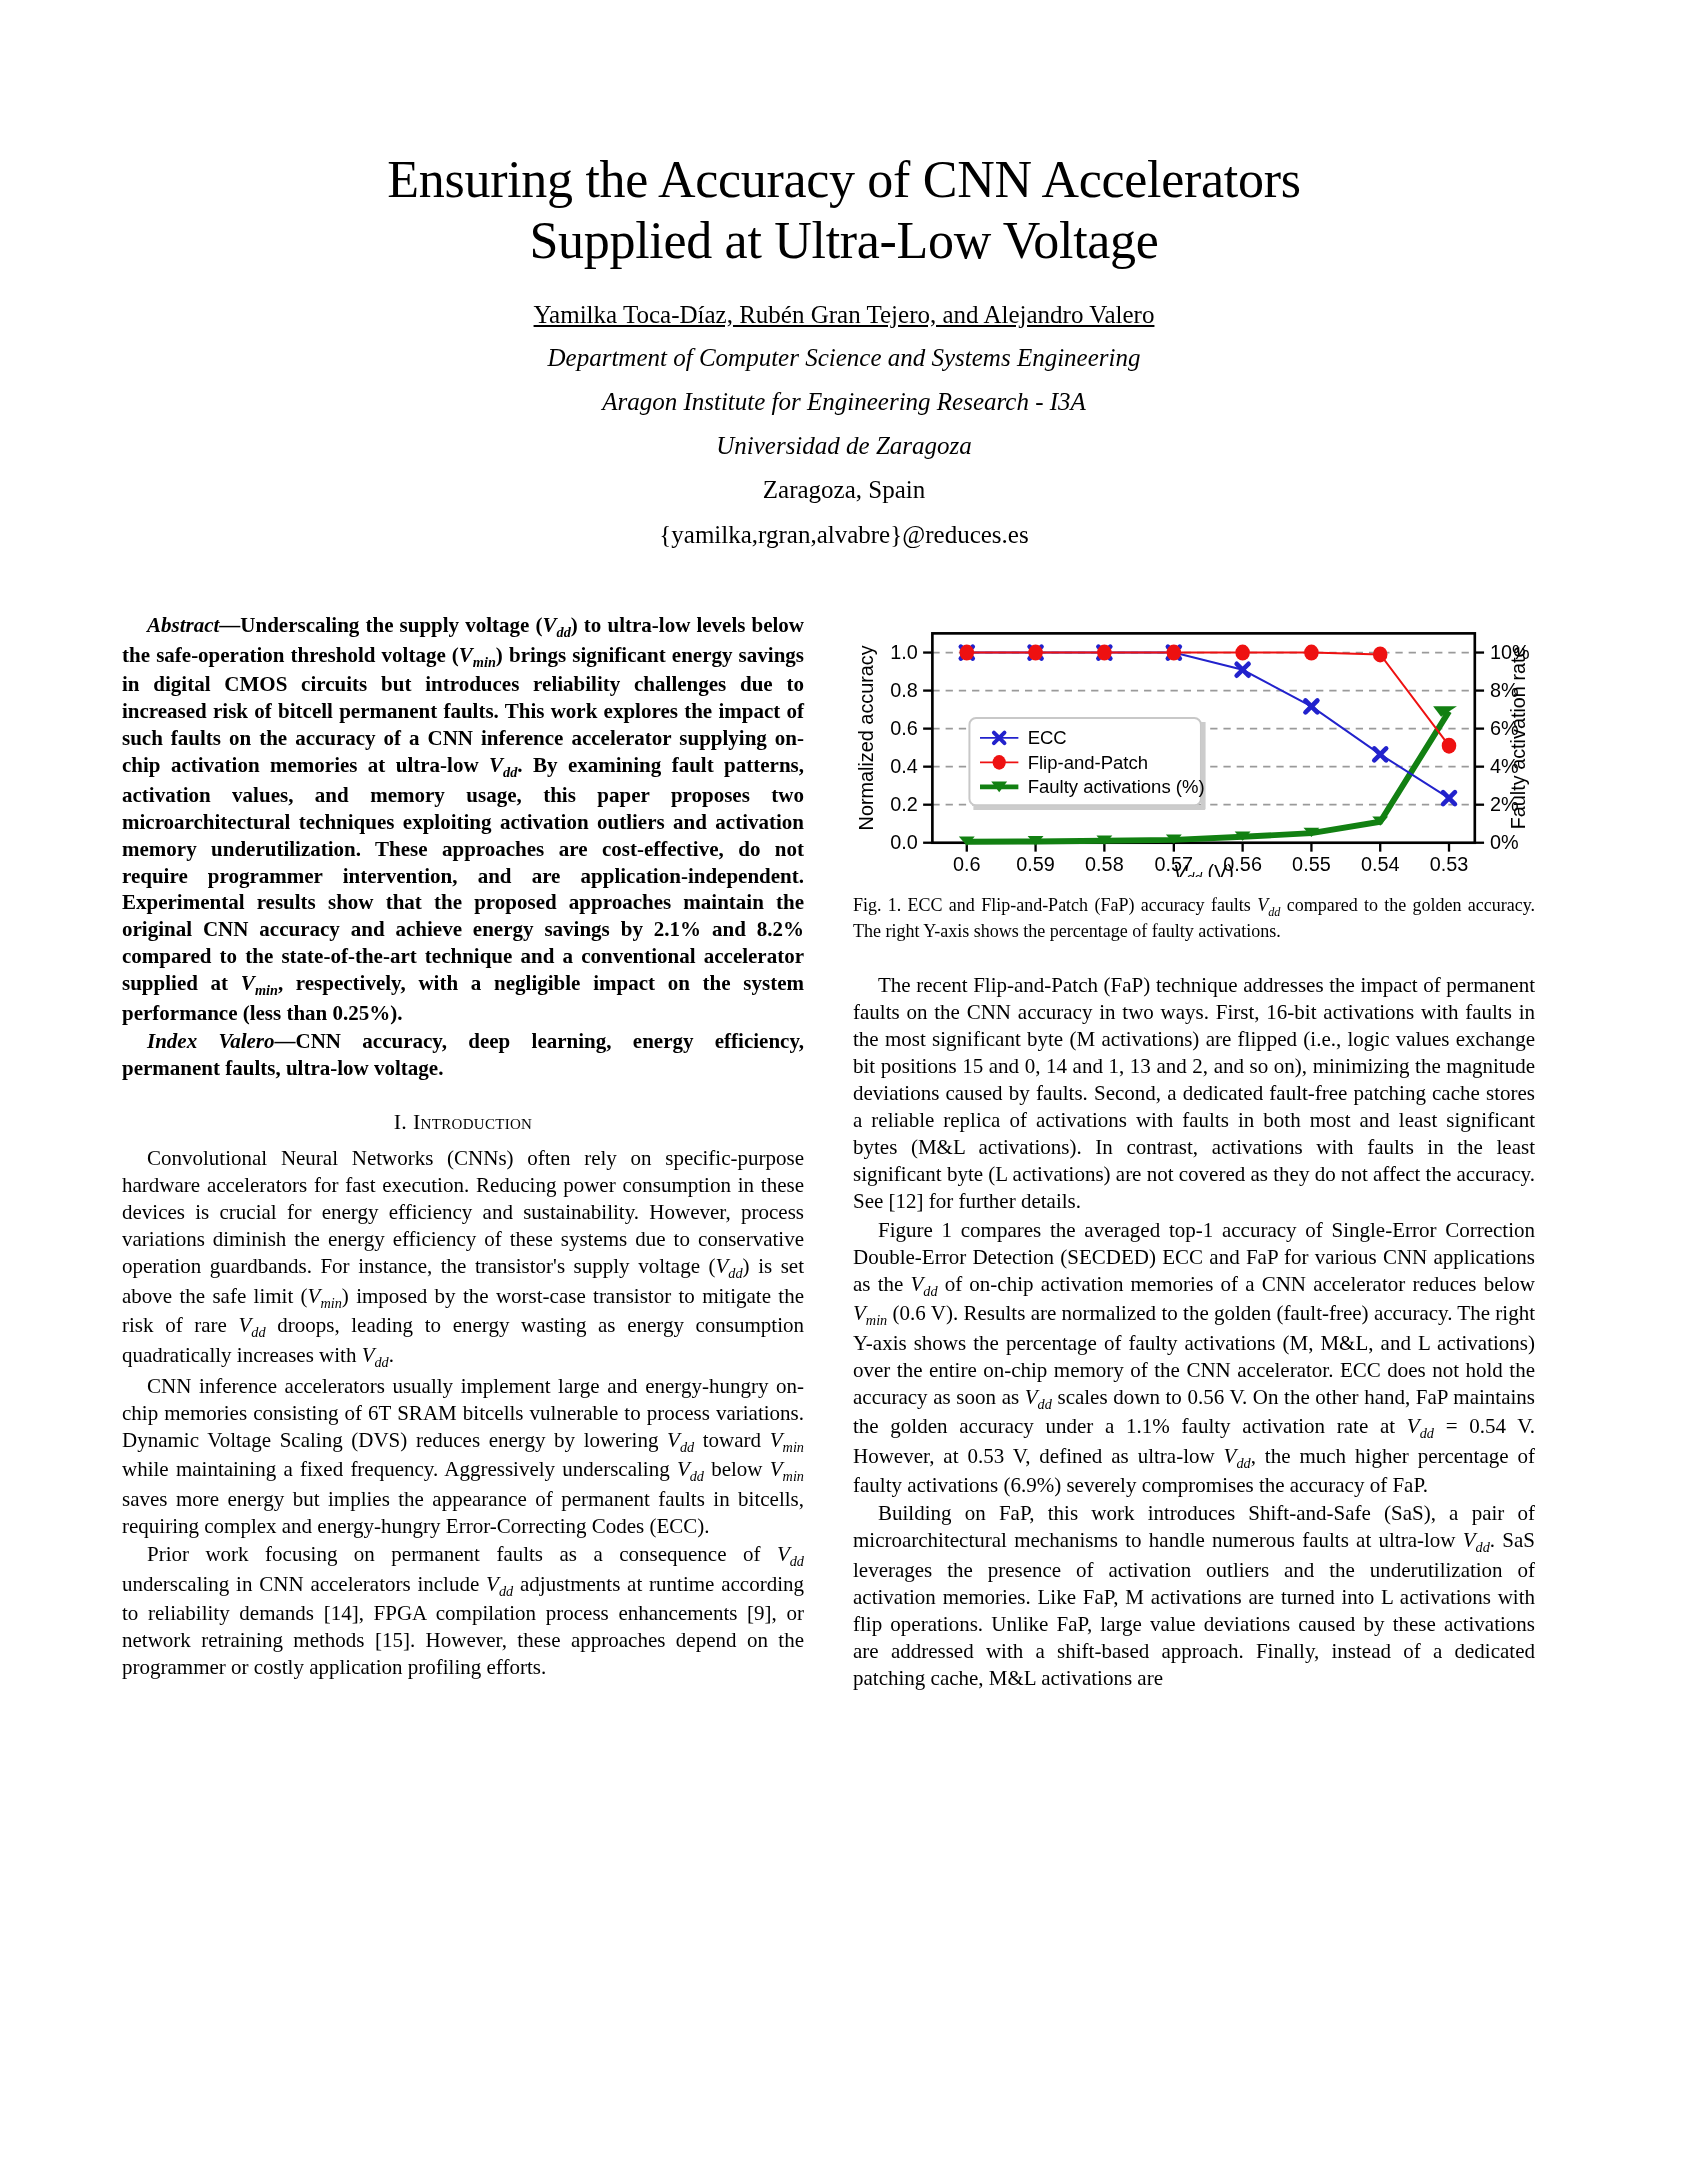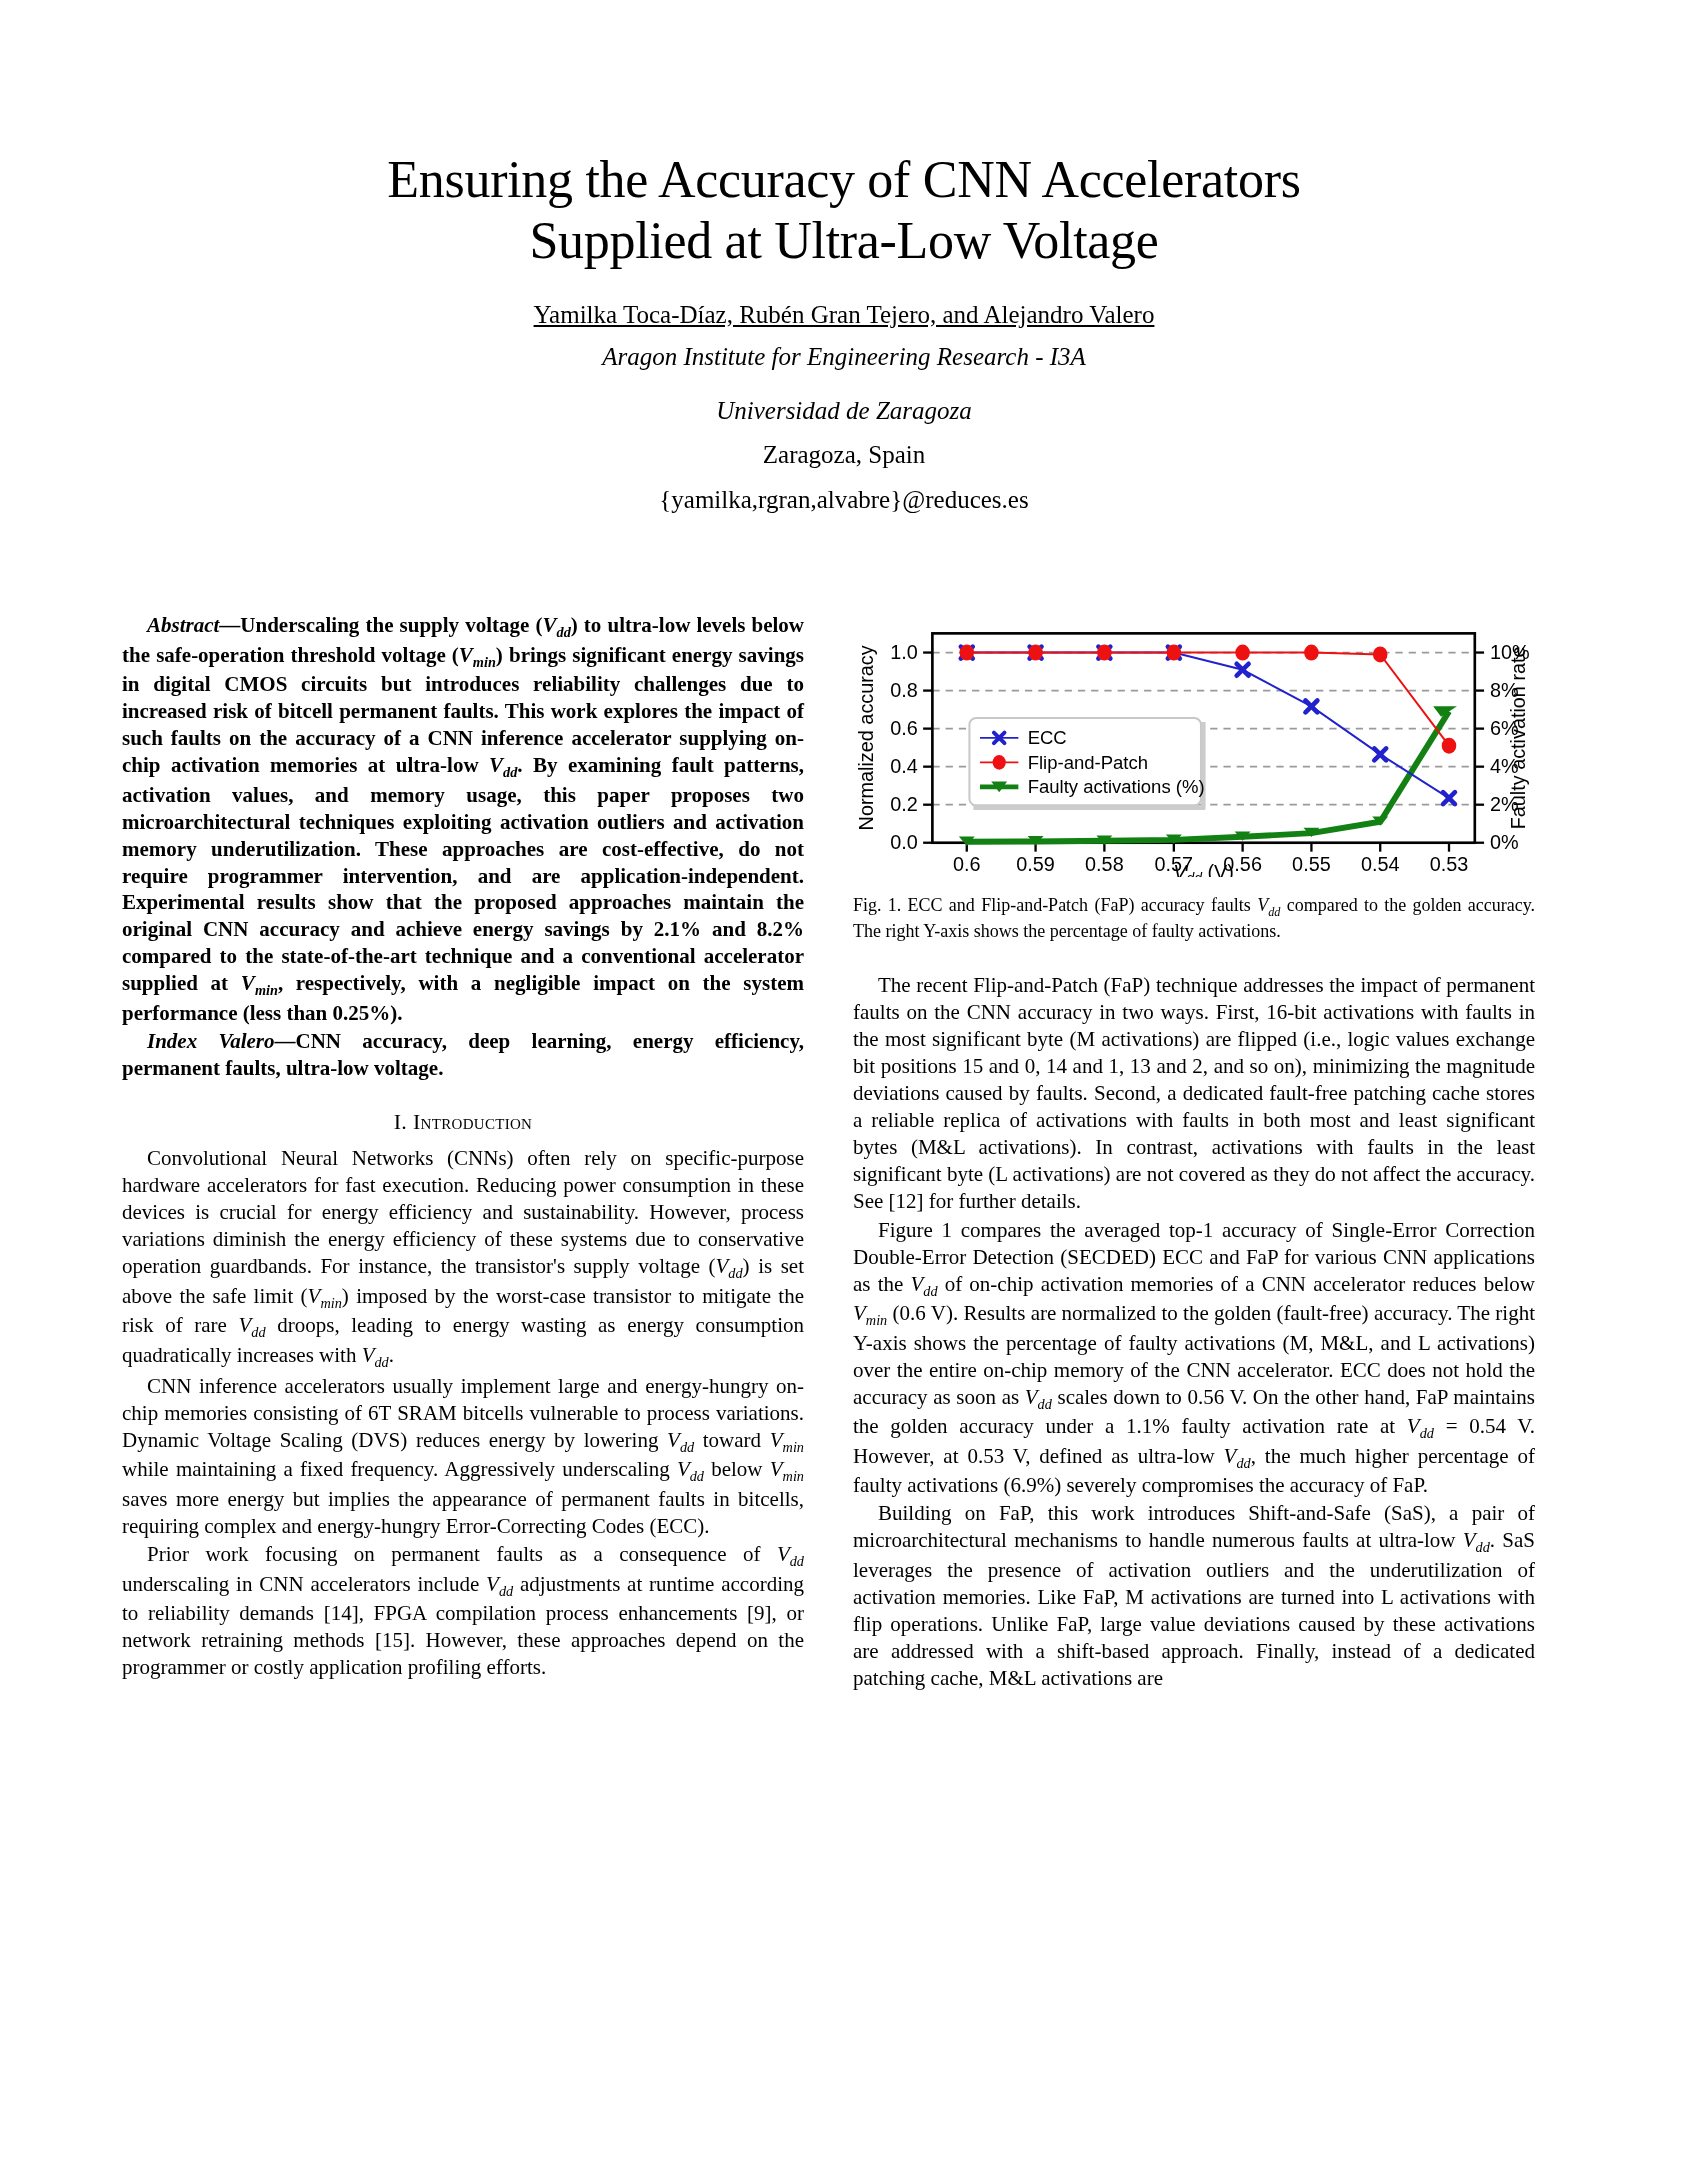--- a/index.html
+++ b/index.html
@@ -13,21 +13,21 @@
 
   
   .titleblock { padding-top:149px; text-align:center; }
   .paper-title {
     font-size:52px; line-height:1.18; font-weight:400;
     letter-spacing:-0.3px;
   }
   .authors { margin-top:30px; font-size:25px; line-height:1.0;text-decoration:underline; }
   .affil { font-style:italic; font-size:25px; margin-top:17px; }
   .affil2 { font-style:italic; font-size:25px; margin-top:16px; }
-  .univ { font-style:italic; font-size:25px; margin-top:26px; }
+  .univ { font-style:italic; font-size:25px; margin-top:16px; }
   .city { font-size:25px; margin-top:16px; }
   .email { font-size:25px; margin-top:17px; }
 
   
   .columns {
     position:absolute; top:612px; left:0; right:0;
     padding:0 122px;
     display:flex; gap:49px;
   }
   .col { width:682px; }
@@ -70,20 +70,21 @@
 <body>
 
 <div class="page">
 
   <div class="titleblock">
     <div class="paper-title">
       <div>Ensuring the Accuracy of CNN Accelerators</div>
       <div>Supplied at Ultra-Low Voltage</div>
     </div>
     <div class="authors">Yamilka Toca-Díaz, Rubén Gran Tejero, and Alejandro Valero</div>
+    <div class="affil">Department of Computer Science and Systems Engineering</div>
     <div class="affil2">Aragon Institute for Engineering Research - I3A</div>
     <div class="univ">Universidad de Zaragoza</div>
     <div class="city">Zaragoza, Spain</div>
     <div class="email">{yamilka,rgran,alvabre}@reduces.es</div>
   </div>
 
   <div class="columns">
 
     <div class="col">
 

